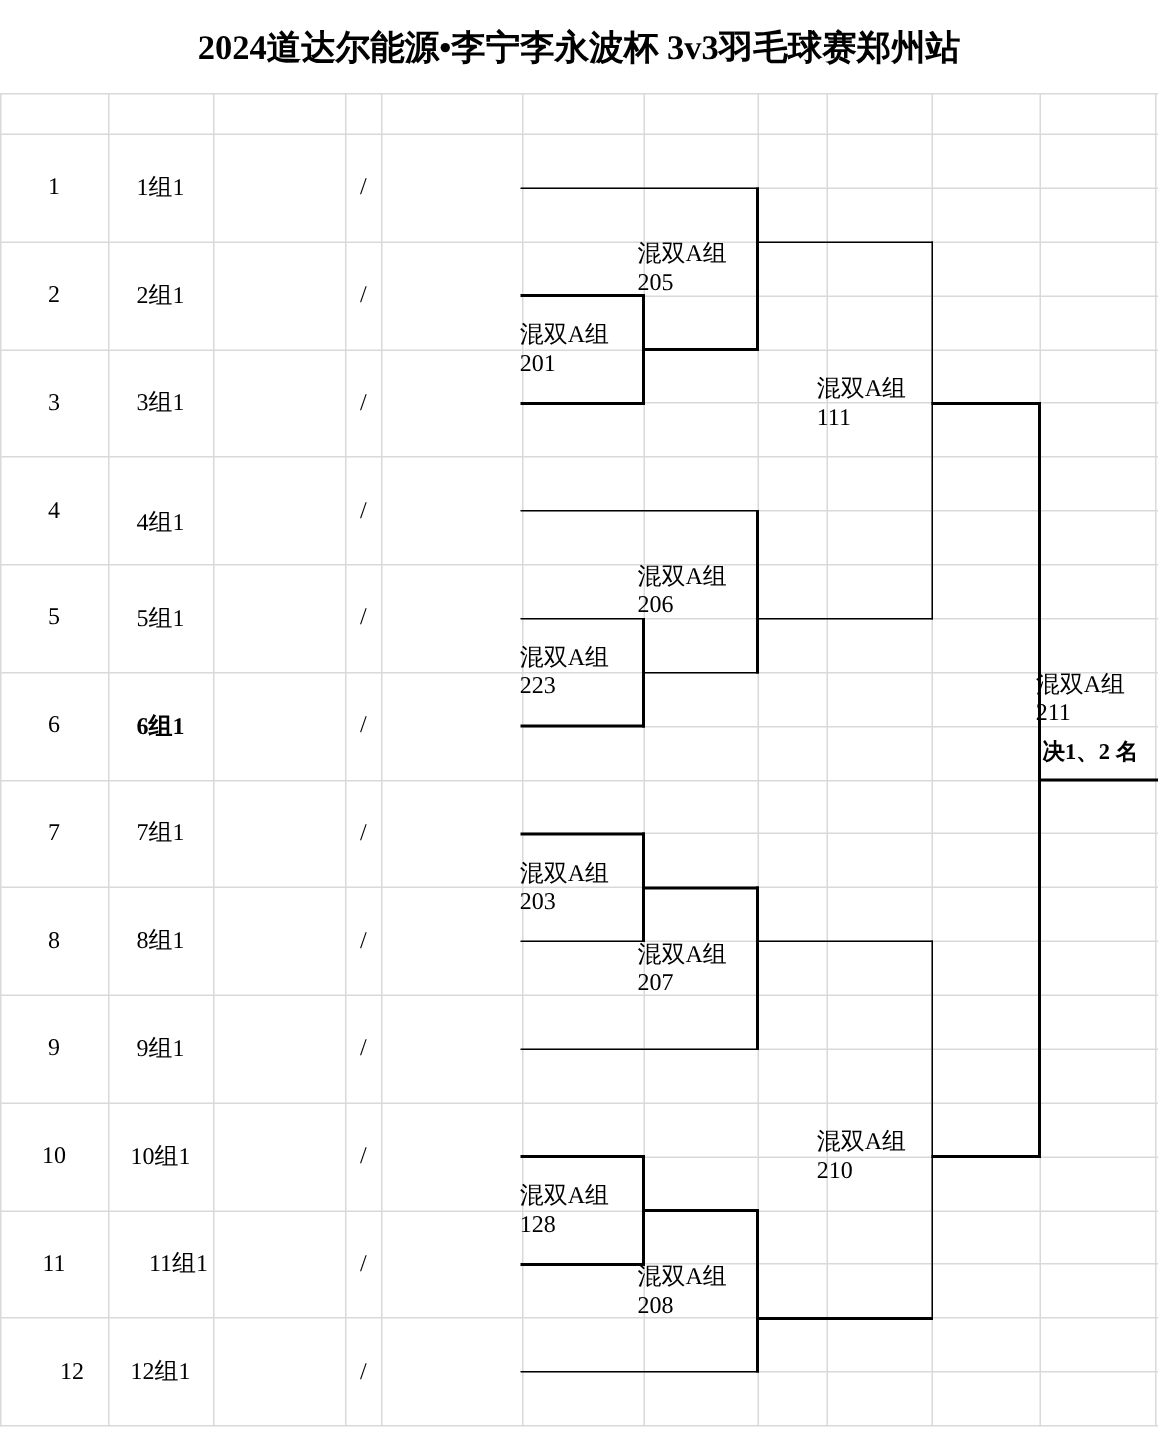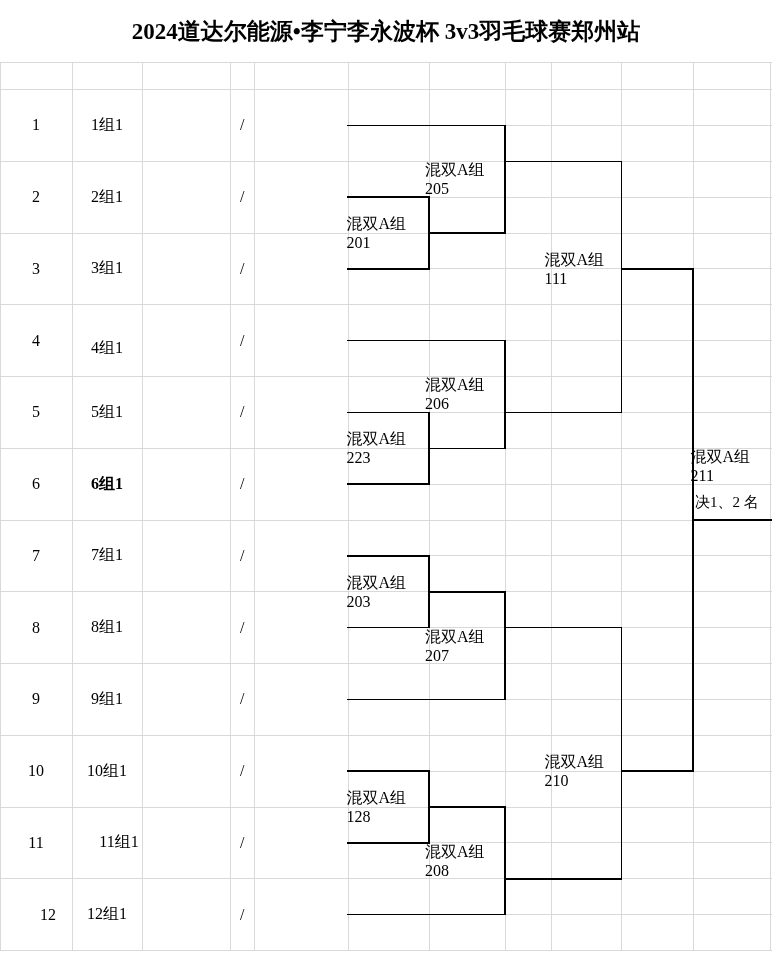--- a/index.html
+++ b/index.html
@@ -16,21 +16,21 @@
   .bk{position:absolute;}
   .cell{
     position:absolute;height:20px;display:flex;align-items:center;justify-content:center;
     font-size:16px;white-space:nowrap;
   }
   .match{
     position:absolute;width:84px;height:38px;display:flex;flex-direction:column;
     align-items:flex-start;justify-content:center;font-size:16px;line-height:19px;white-space:nowrap;
   }
   .note{
-    position:absolute;height:19px;font-size:15px;line-height:19px;white-space:nowrap;text-align:center;
+    position:absolute;height:19px;font-size:15px;line-height:19px;white-space:nowrap;text-align:center;font-weight:bold;
   }
 </style>
 </head>
 <body>
 
 <div class="sheet">
   <div class="titles">
     <div>2024道达尔能源•李宁李永波杯 3v3羽毛球赛郑州站</div>
   </div>
 <div class="gl" style="left: -0.5px; top: 62px; width: 1px; height: 888.5px; background: rgb(217, 217, 217);"></div>

